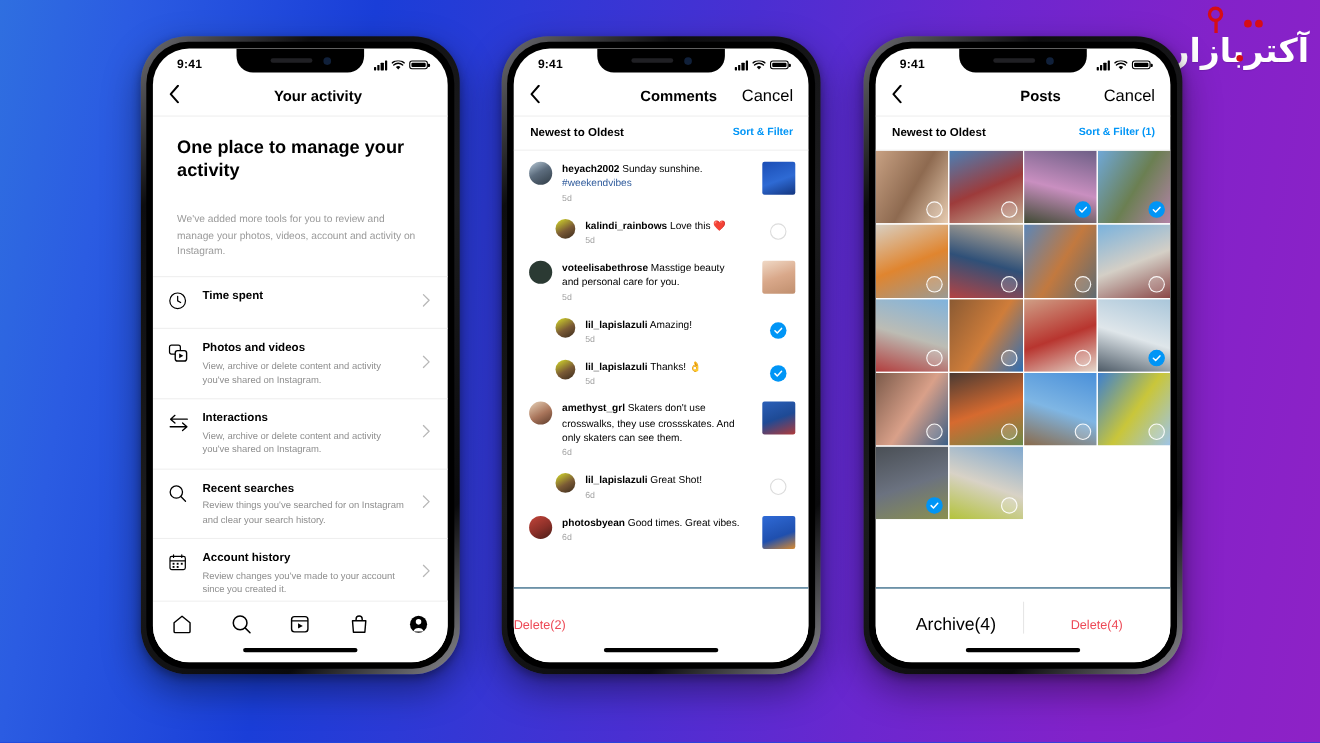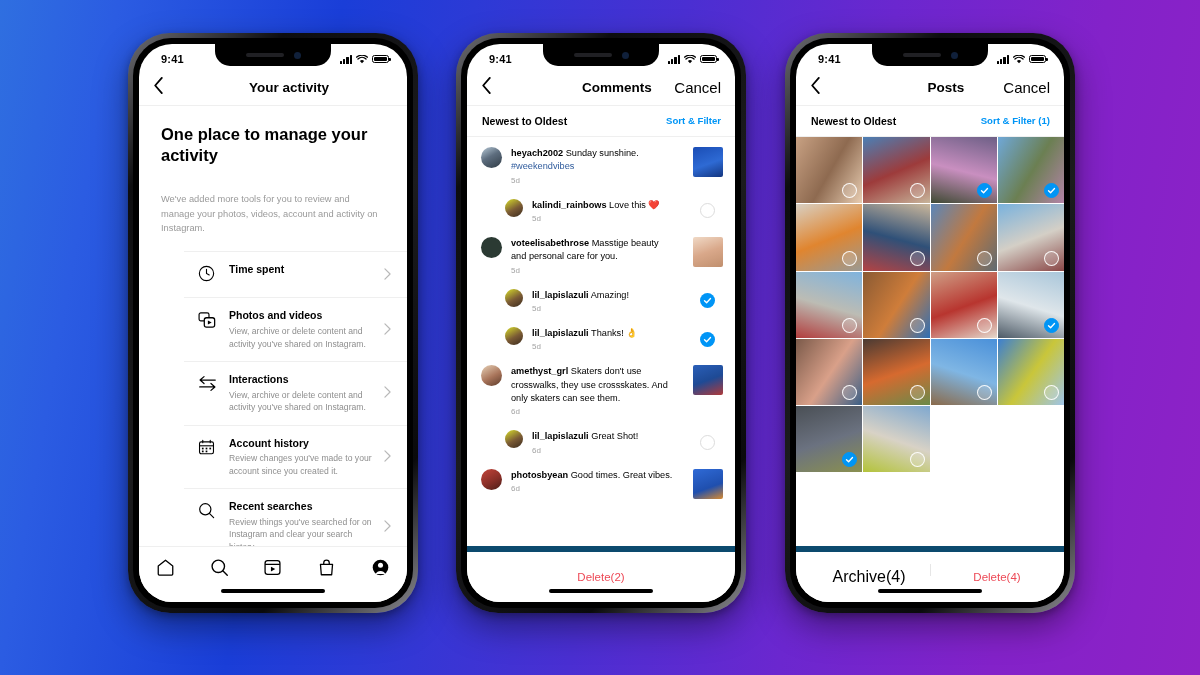--- a/index.html
+++ b/index.html
@@ -109,21 +109,20 @@
 
   
   .hero { padding: 18px 22px 4px; text-align: left; }
   .hero h1 { font-size: 16.5px; font-weight: bold; color: #000; line-height: 1.25; }
   .hero p { margin-top: 27px; font-size: 9.3px; color: #9a9a9a; line-height: 1.55; }
   .list { margin-top: 12px; }
   .list-item {
     display: flex; align-items: flex-start; gap: 11px;
     padding: 11px 16px 11px 14px; border-top: 1px solid #efefef;
     position: relative;
-    margin-left: 45px;
   }
   .li-icon { width: 20px; flex: 0 0 20px; padding-top: 2px; color: #000; }
   .li-body { flex: 1 1 auto; min-width: 0; }
   .li-title { font-size: 10.5px; font-weight: bold; color: #000; line-height: 1.3; }
   .li-sub { margin-top: 2px; font-size: 8.6px; color: #8e8e8e; line-height: 1.45; }
   .li-chev { color: #b8b8b8; align-self: center; }
 
   .tabbar {
     position: absolute; left: 0; right: 0; bottom: 0;
     height: 56px; border-top: 1px solid #efefef; background: #fff;
@@ -161,23 +160,23 @@
   .c-thumb { width: 30px; height: 30px; flex: 0 0 30px; border-radius: 2px; overflow: hidden; }
   .c-check { width: 15px; height: 15px; flex: 0 0 15px; margin-right: 8px; align-self: center; }
   .circle-empty { width: 15px; height: 15px; border: 1.4px solid #dcdcdc; border-radius: 50%; }
   .circle-check {
     width: 15px; height: 15px; border-radius: 50%; background: #0095f6;
     display: flex; align-items: center; justify-content: center;
   }
   .circle-check svg { width: 9px; height: 9px; }
 
   .bottombar {
-    position: absolute; left: 0; right: 0; bottom: 0; height: 56px;
-    border-top: 6px solid #0c4a6e; background: #fff;
-    display: flex; align-items: center; justify-content: center;
+    position: absolute; left: 0; right: 0; bottom: 0; height: 68px;
+    border-top: 1px solid #0c4a6e; background: #fff;
+    display: flex; align-items: center; 
   }
   .bottombar.split > div {
     flex: 1; text-align: center; font-size: 11px;
   }
   .divider-v { position: absolute; top: 12px; bottom: 26px; left: 50%; width: 1px; background: #e6e6e6; }
   .btn-delete { color: #ed4956; font-size: 11.5px; font-weight: normal; }
   .btn-archive { color: #000; font-size: 16px; margin-left: 12px; }
 
   
   .grid { display: grid; grid-template-columns: repeat(4, 1fr); gap: 1px; }
@@ -189,20 +188,28 @@
   }
   .sel.off { border: 1.6px solid rgba(255,255,255,.92); background: rgba(255,255,255,.16); }
   .sel.on { background: #0095f6; border: 1.6px solid #0095f6; display:flex; align-items:center; justify-content:center; }
   .sel.on svg { width: 9px; height: 9px; }
 </style>
 </head>
 <body>
 
 <div class="stage">
 
+  <div class="watermark">
+    <div class="wm-lens"></div>
+    <div class="wm-stem"></div>
+    <div class="wm-dot1"></div>
+    <div class="wm-dot2"></div>
+    <div class="wm-dot3"></div>
+    <div class="wm-text">آکتربازار</div>
+  </div>
 
   <div class="phone" id="phone1">
    <div class="phone-inner">
     <div class="screen">
       <div class="notch">
         <div class="speaker"></div>
         <div class="cam"></div>
       </div>
       <div class="statusbar">
         <div class="clock">9:41</div>
@@ -279,20 +286,38 @@
         <div class="list-item">
           <div class="li-icon">
             <svg width="19" height="17" viewBox="0 0 22 18">
               <path d="M20 5 H3 M7 1 L2.4 5 L7 9" stroke="#000" stroke-width="1.4" fill="none" stroke-linecap="round" stroke-linejoin="round"></path>
               <path d="M2 13 H19 M15 9 L19.6 13 L15 17" stroke="#000" stroke-width="1.4" fill="none" stroke-linecap="round" stroke-linejoin="round"></path>
             </svg>
           </div>
           <div class="li-body">
             <div class="li-title">Interactions</div>
             <div class="li-sub">View, archive or delete content and activity you've shared on Instagram.</div>
+          </div>
+          <div class="li-chev">
+            <svg width="7" height="12" viewBox="0 0 8 14">
+                  <path d="M1 1 L7 7 L1 13" stroke="#b8b8b8" stroke-width="1.4" fill="none" stroke-linecap="round" stroke-linejoin="round"></path>
+                </svg>
+          </div>
+        </div>
+
+        <div class="list-item">
+          <div class="li-icon">
+            <svg width="17" height="17" viewBox="0 0 20 20">
+              <circle cx="8.6" cy="8.6" r="6.6" stroke="#000" stroke-width="1.4" fill="none"></circle>
+              <path d="M13.4 13.4 L18.4 18.4" stroke="#000" stroke-width="1.4" stroke-linecap="round"></path>
+            </svg>
+          </div>
+          <div class="li-body">
+            <div class="li-title">Recent searches</div>
+            <div class="li-sub">Review things you've searched for on Instagram and clear your search history.</div>
           </div>
           <div class="li-chev">
             <svg width="7" height="12" viewBox="0 0 8 14">
                   <path d="M1 1 L7 7 L1 13" stroke="#b8b8b8" stroke-width="1.4" fill="none" stroke-linecap="round" stroke-linejoin="round"></path>
                 </svg>
           </div>
         </div>
 
         <div class="list-item">
           <div class="li-icon">
@@ -311,38 +336,20 @@
             <div class="li-title">Account history</div>
             <div class="li-sub">Review changes you've made to your account since you created it.</div>
           </div>
           <div class="li-chev">
             <svg width="7" height="12" viewBox="0 0 8 14">
                   <path d="M1 1 L7 7 L1 13" stroke="#b8b8b8" stroke-width="1.4" fill="none" stroke-linecap="round" stroke-linejoin="round"></path>
                 </svg>
           </div>
         </div>
 
-        <div class="list-item">
-          <div class="li-icon">
-            <svg width="17" height="17" viewBox="0 0 20 20">
-              <circle cx="8.6" cy="8.6" r="6.6" stroke="#000" stroke-width="1.4" fill="none"></circle>
-              <path d="M13.4 13.4 L18.4 18.4" stroke="#000" stroke-width="1.4" stroke-linecap="round"></path>
-            </svg>
-          </div>
-          <div class="li-body">
-            <div class="li-title">Recent searches</div>
-            <div class="li-sub">Review things you've searched for on Instagram and clear your search history.</div>
-          </div>
-          <div class="li-chev">
-            <svg width="7" height="12" viewBox="0 0 8 14">
-                  <path d="M1 1 L7 7 L1 13" stroke="#b8b8b8" stroke-width="1.4" fill="none" stroke-linecap="round" stroke-linejoin="round"></path>
-                </svg>
-          </div>
-        </div>
-
       </div>
 
       <div class="tabbar">
         <div class="tab">
           <svg width="19" height="19" viewBox="0 0 22 22">
             <path d="M2.6 9.4 L11 2.6 L19.4 9.4 V18.6 A1.2 1.2 0 0 1 18.2 19.8 H3.8 A1.2 1.2 0 0 1 2.6 18.6 Z" stroke="#000" stroke-width="1.5" fill="none" stroke-linejoin="round"></path>
           </svg>
         </div>
         <div class="tab">
           <svg width="19" height="19" viewBox="0 0 22 22">

